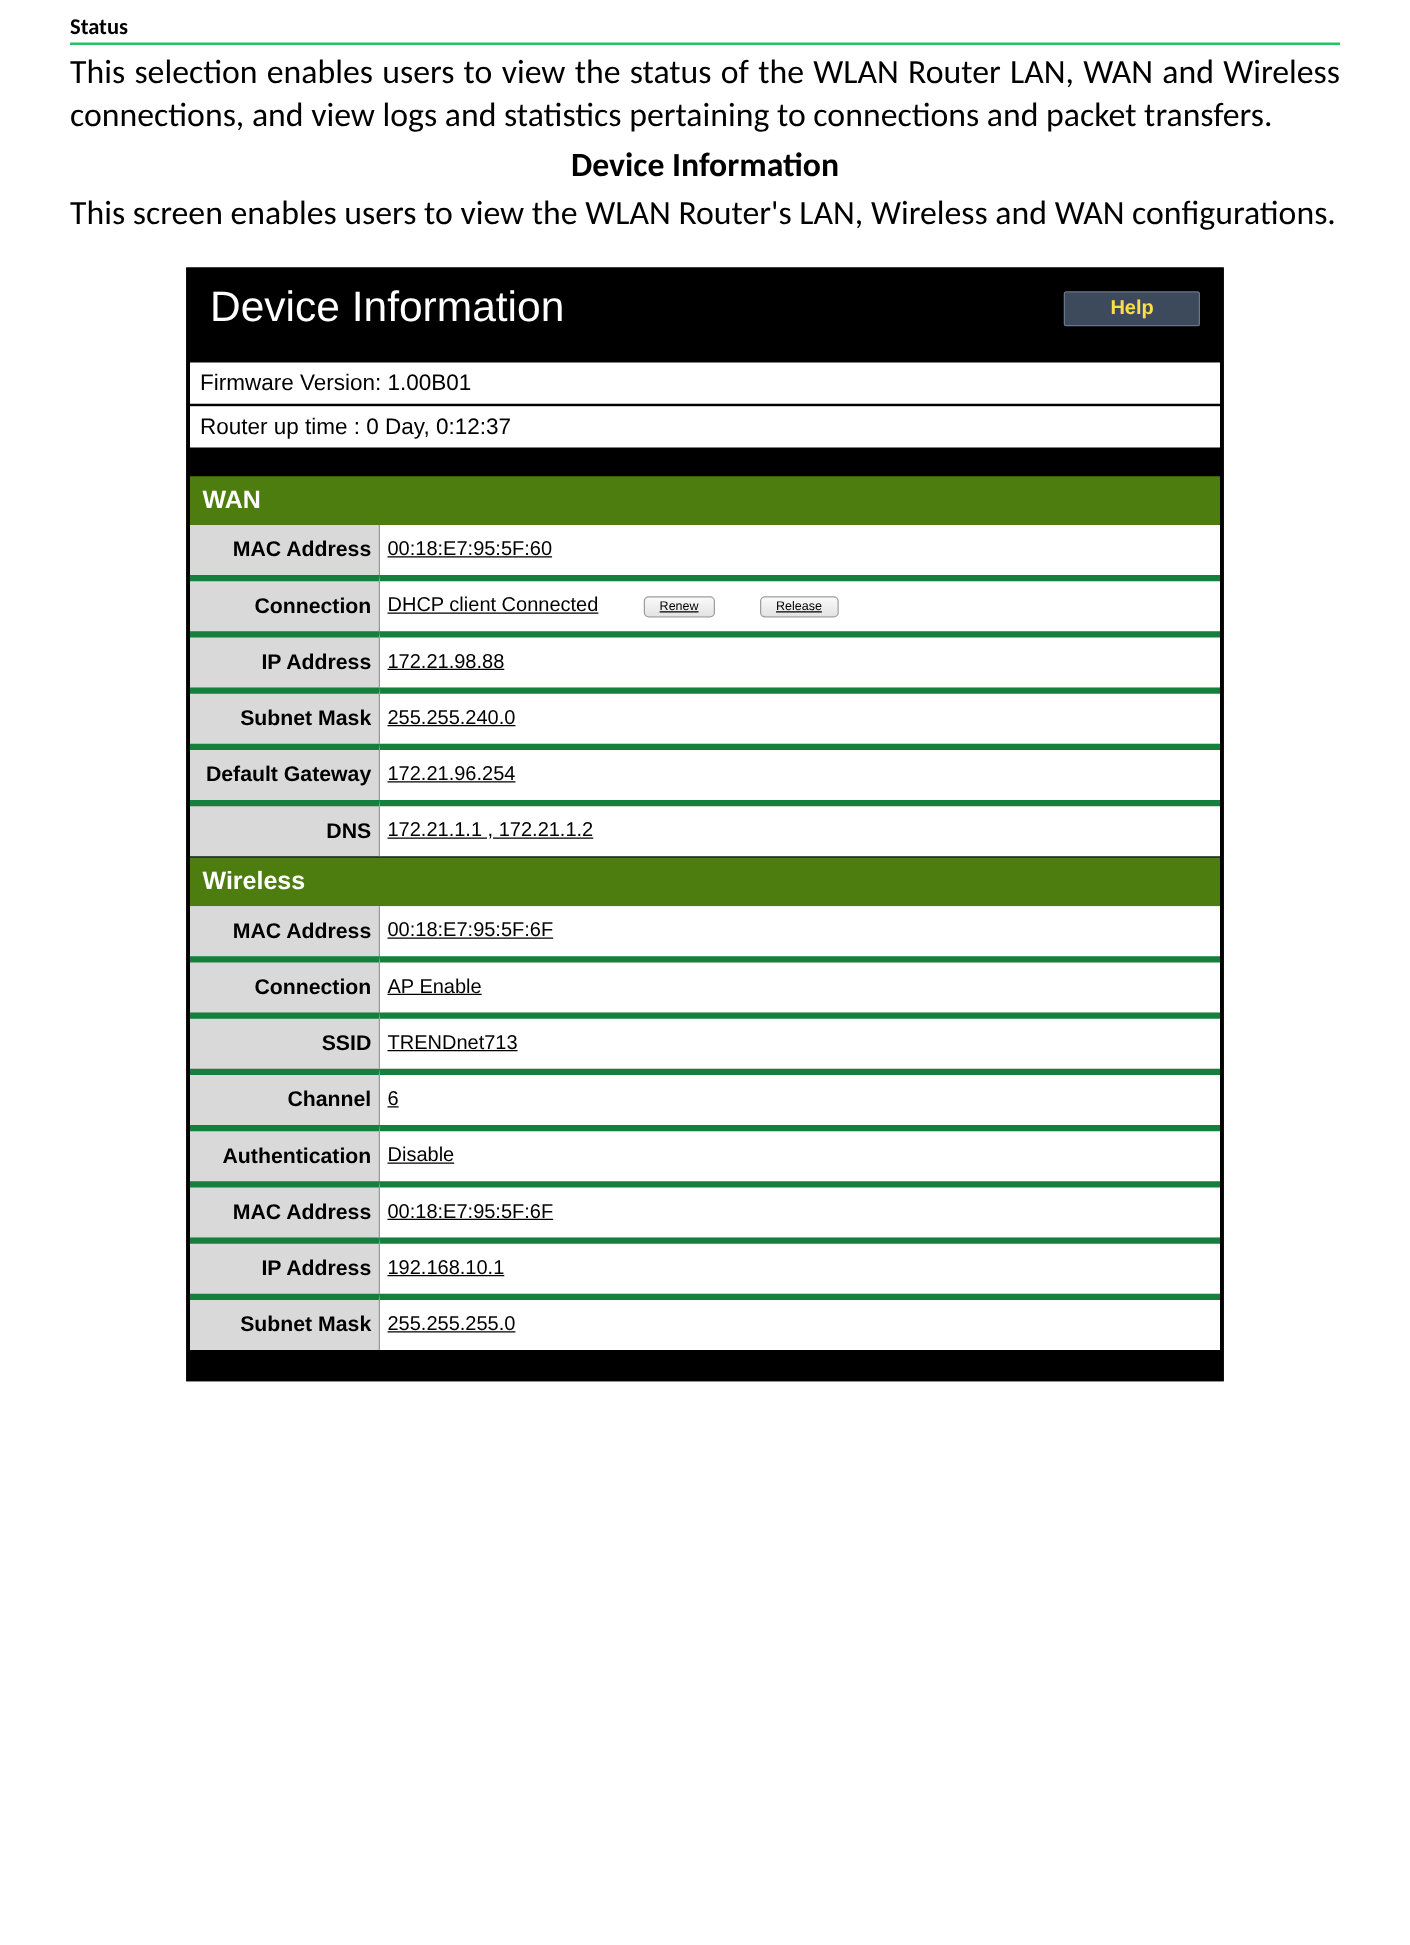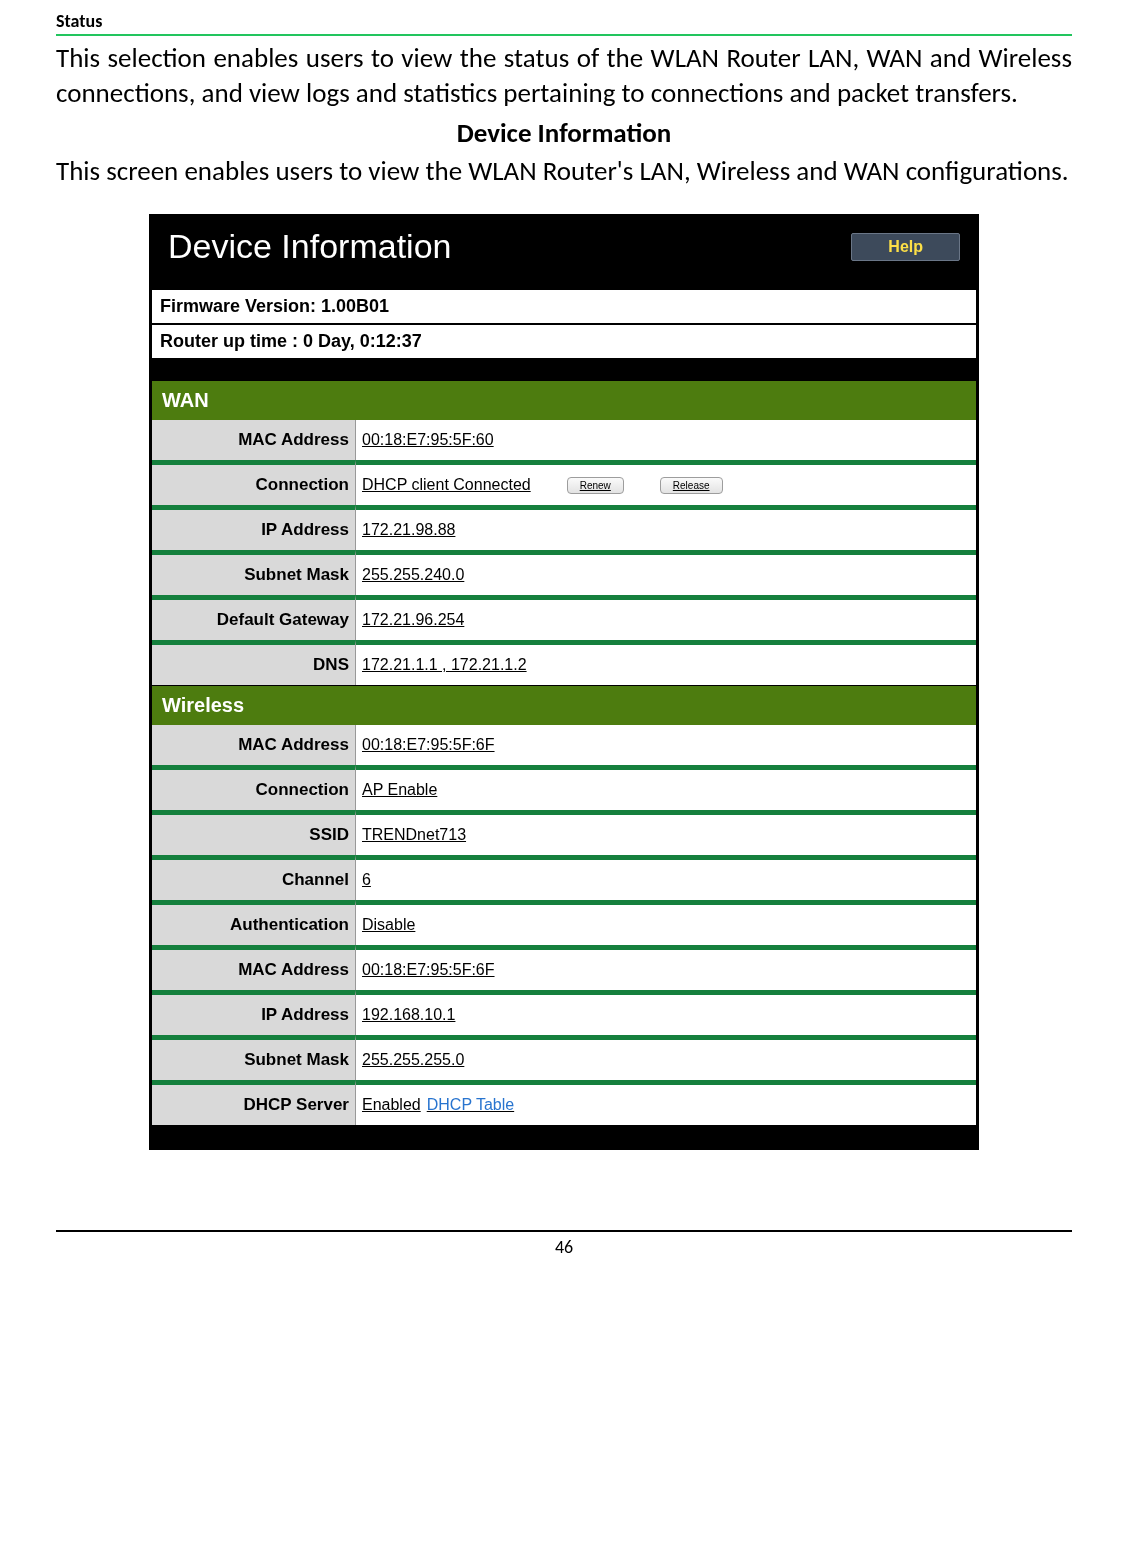--- a/index.html
+++ b/index.html
@@ -63,21 +63,21 @@
     font-size: 16px;
     font-weight: 700;
     padding: 4px 36px;
     font-family: Arial, sans-serif;
     cursor: pointer;
   }
   
   .info-strip {
     background: #fff;
     color: #000;
-    font-weight: 700;
+    font-weight: 400;
     font-family: Arial, sans-serif;
     font-size: 18px;
     padding: 6px 8px;
     border-bottom: 2px solid #000;
   }
   .black-gap {
     background: #000;
     height: 20px;
   }
   
@@ -93,21 +93,21 @@
   
   .row {
     display: flex;
     background: #fff;
   }
   .row + .row .cell-label,
   .row + .row .cell-value { border-top: 5px solid #15803d; }
   .first-row .cell-label,
   .first-row .cell-value { border-top: none; }
   .cell-label {
-    width: 204px;
+    width: 152px;
     background: #d9d9d9;
     font-weight: 700;
     font-family: Arial, sans-serif;
     font-size: 17px;
     text-align: right;
     padding: 10px 6px;
     border-right: 1px solid #999;
     box-sizing: border-box;
   }
   .cell-value {
@@ -233,26 +233,18 @@
         <div class="cell-value">00:18:E7:95:5F:6F</div>
       </div>
       <div class="row">
         <div class="cell-label">IP Address</div>
         <div class="cell-value">192.168.10.1</div>
       </div>
       <div class="row">
         <div class="cell-label">Subnet Mask</div>
         <div class="cell-value">255.255.255.0</div>
       </div>
-      <div class="row">
-        <div class="cell-label">DHCP Server</div>
-        <div class="cell-value">
-          <span>Enabled</span>
-          <span class="link">DHCP Table</span>
-        </div>
-      </div>
 
       <div class="bottom-black"></div>
     </div>
   </div>
 
-  <div class="footer">46</div>
 </div>
 
 </body></html>

